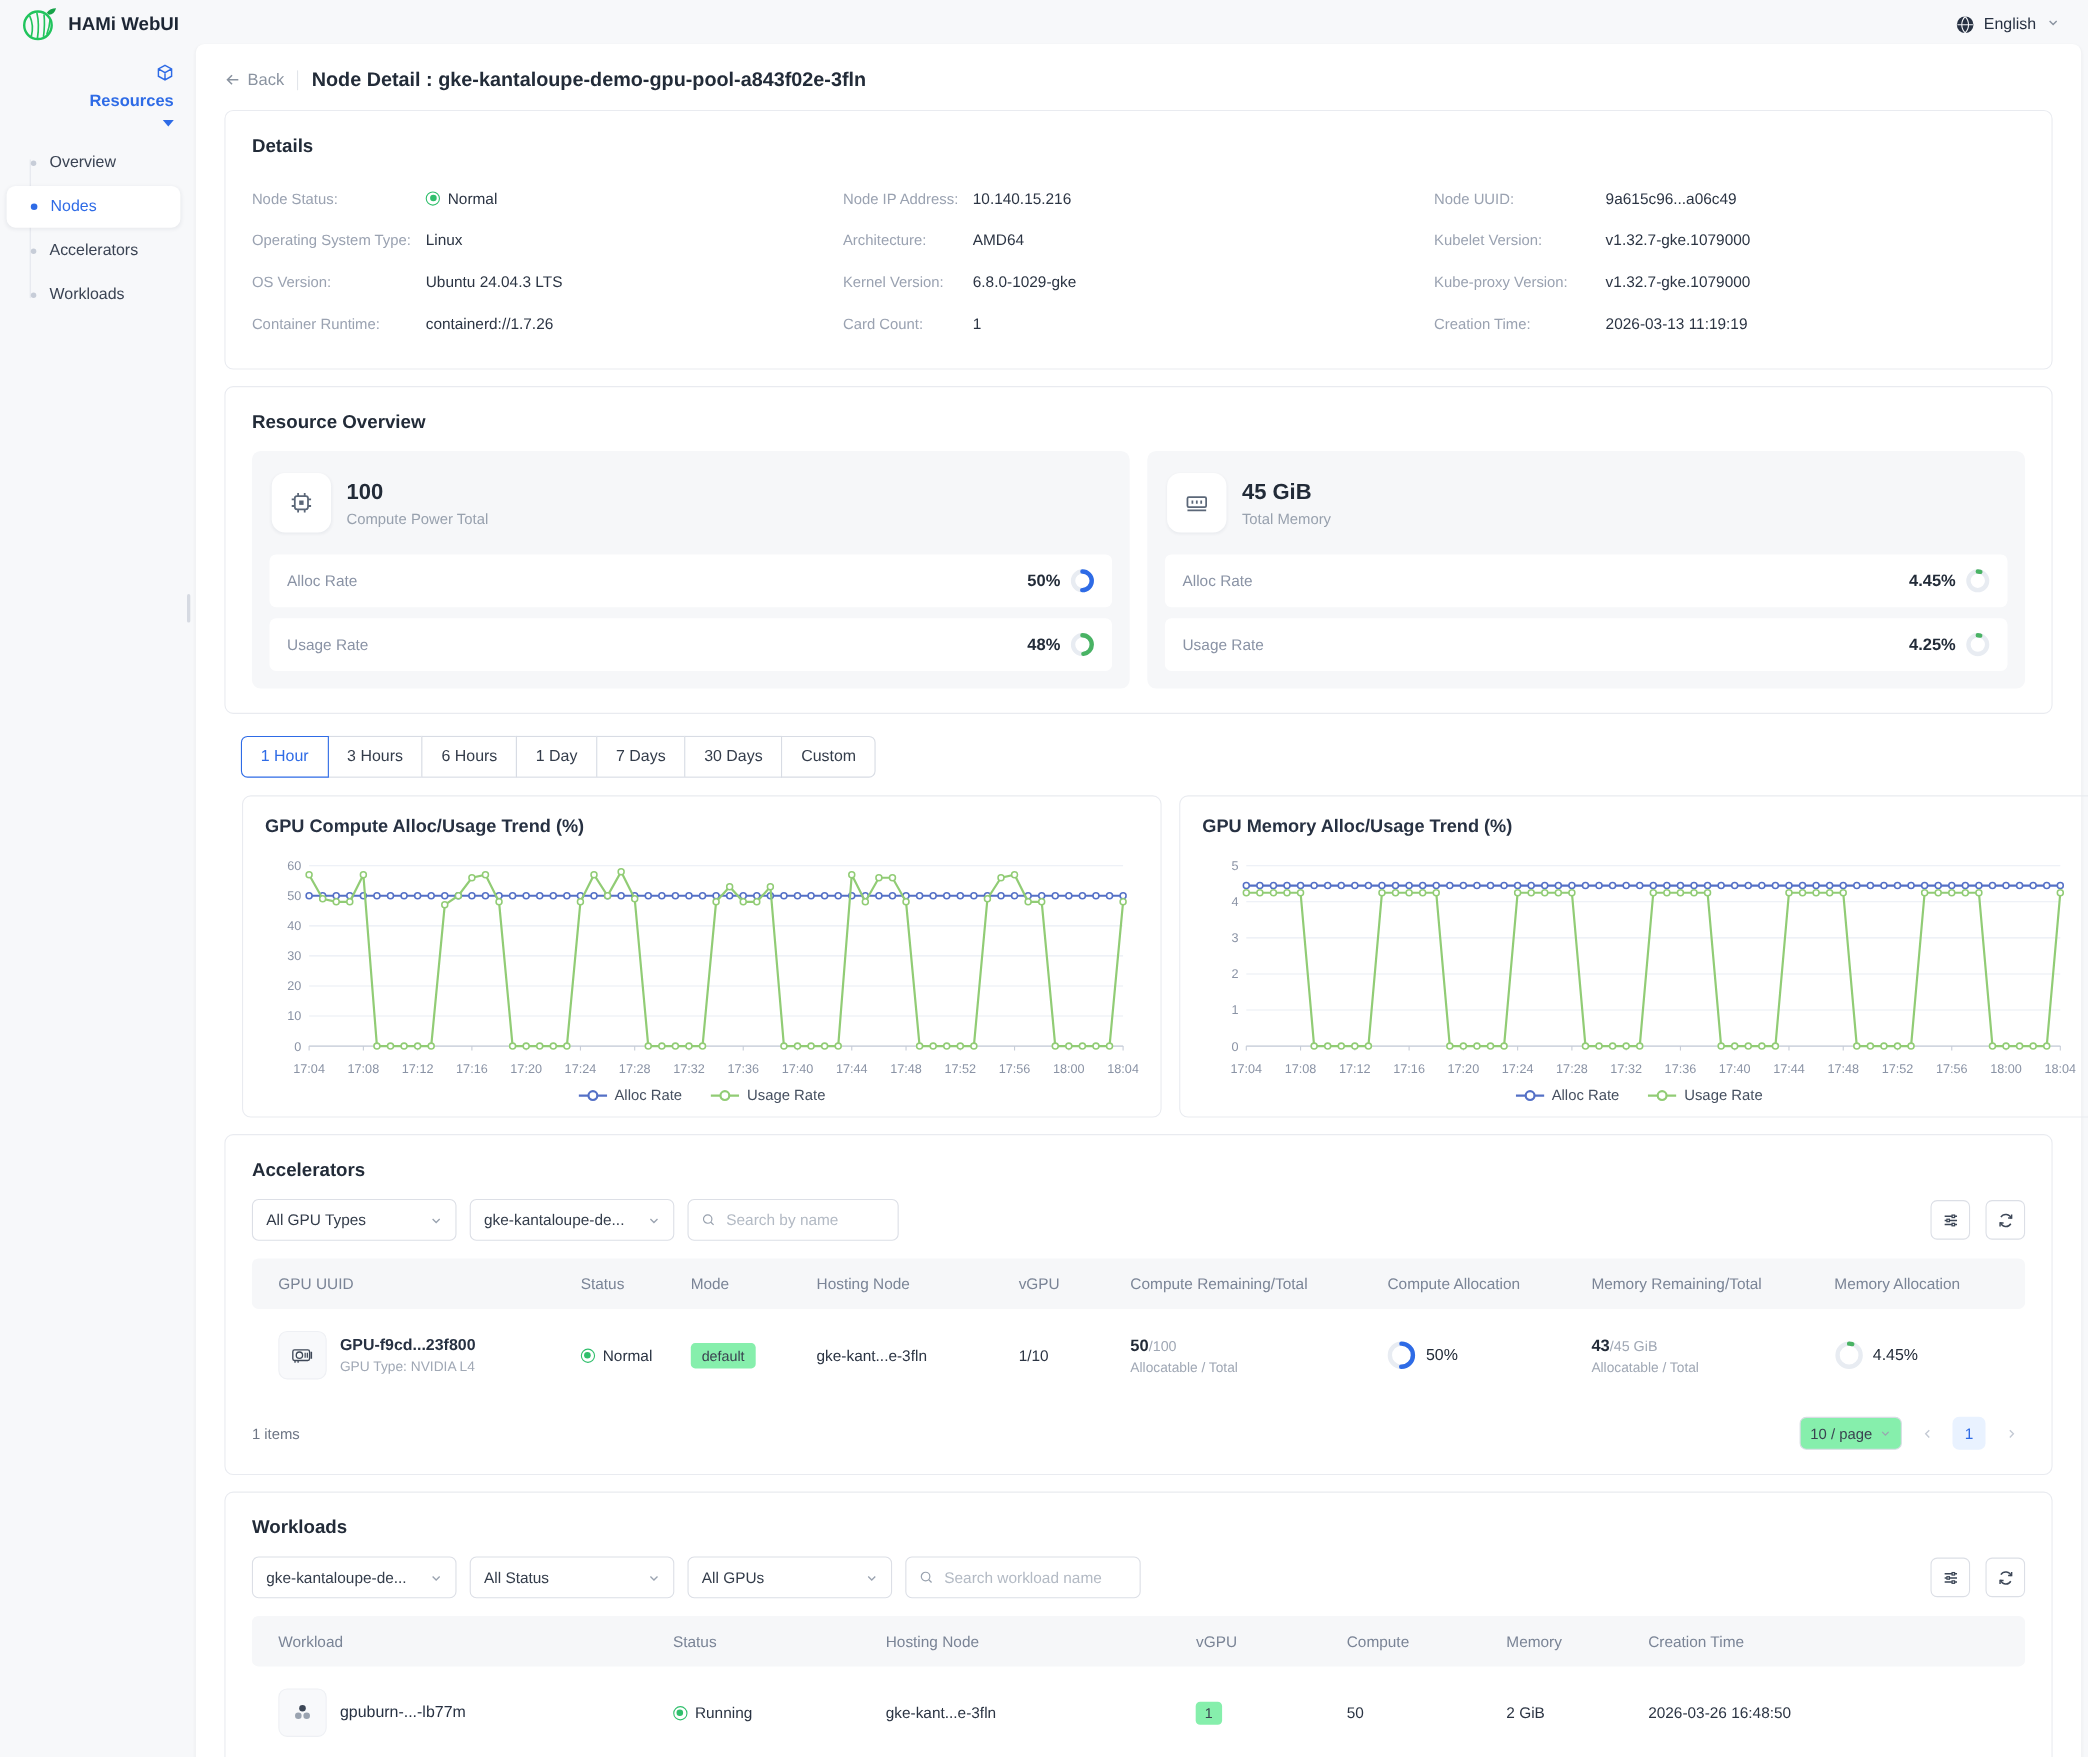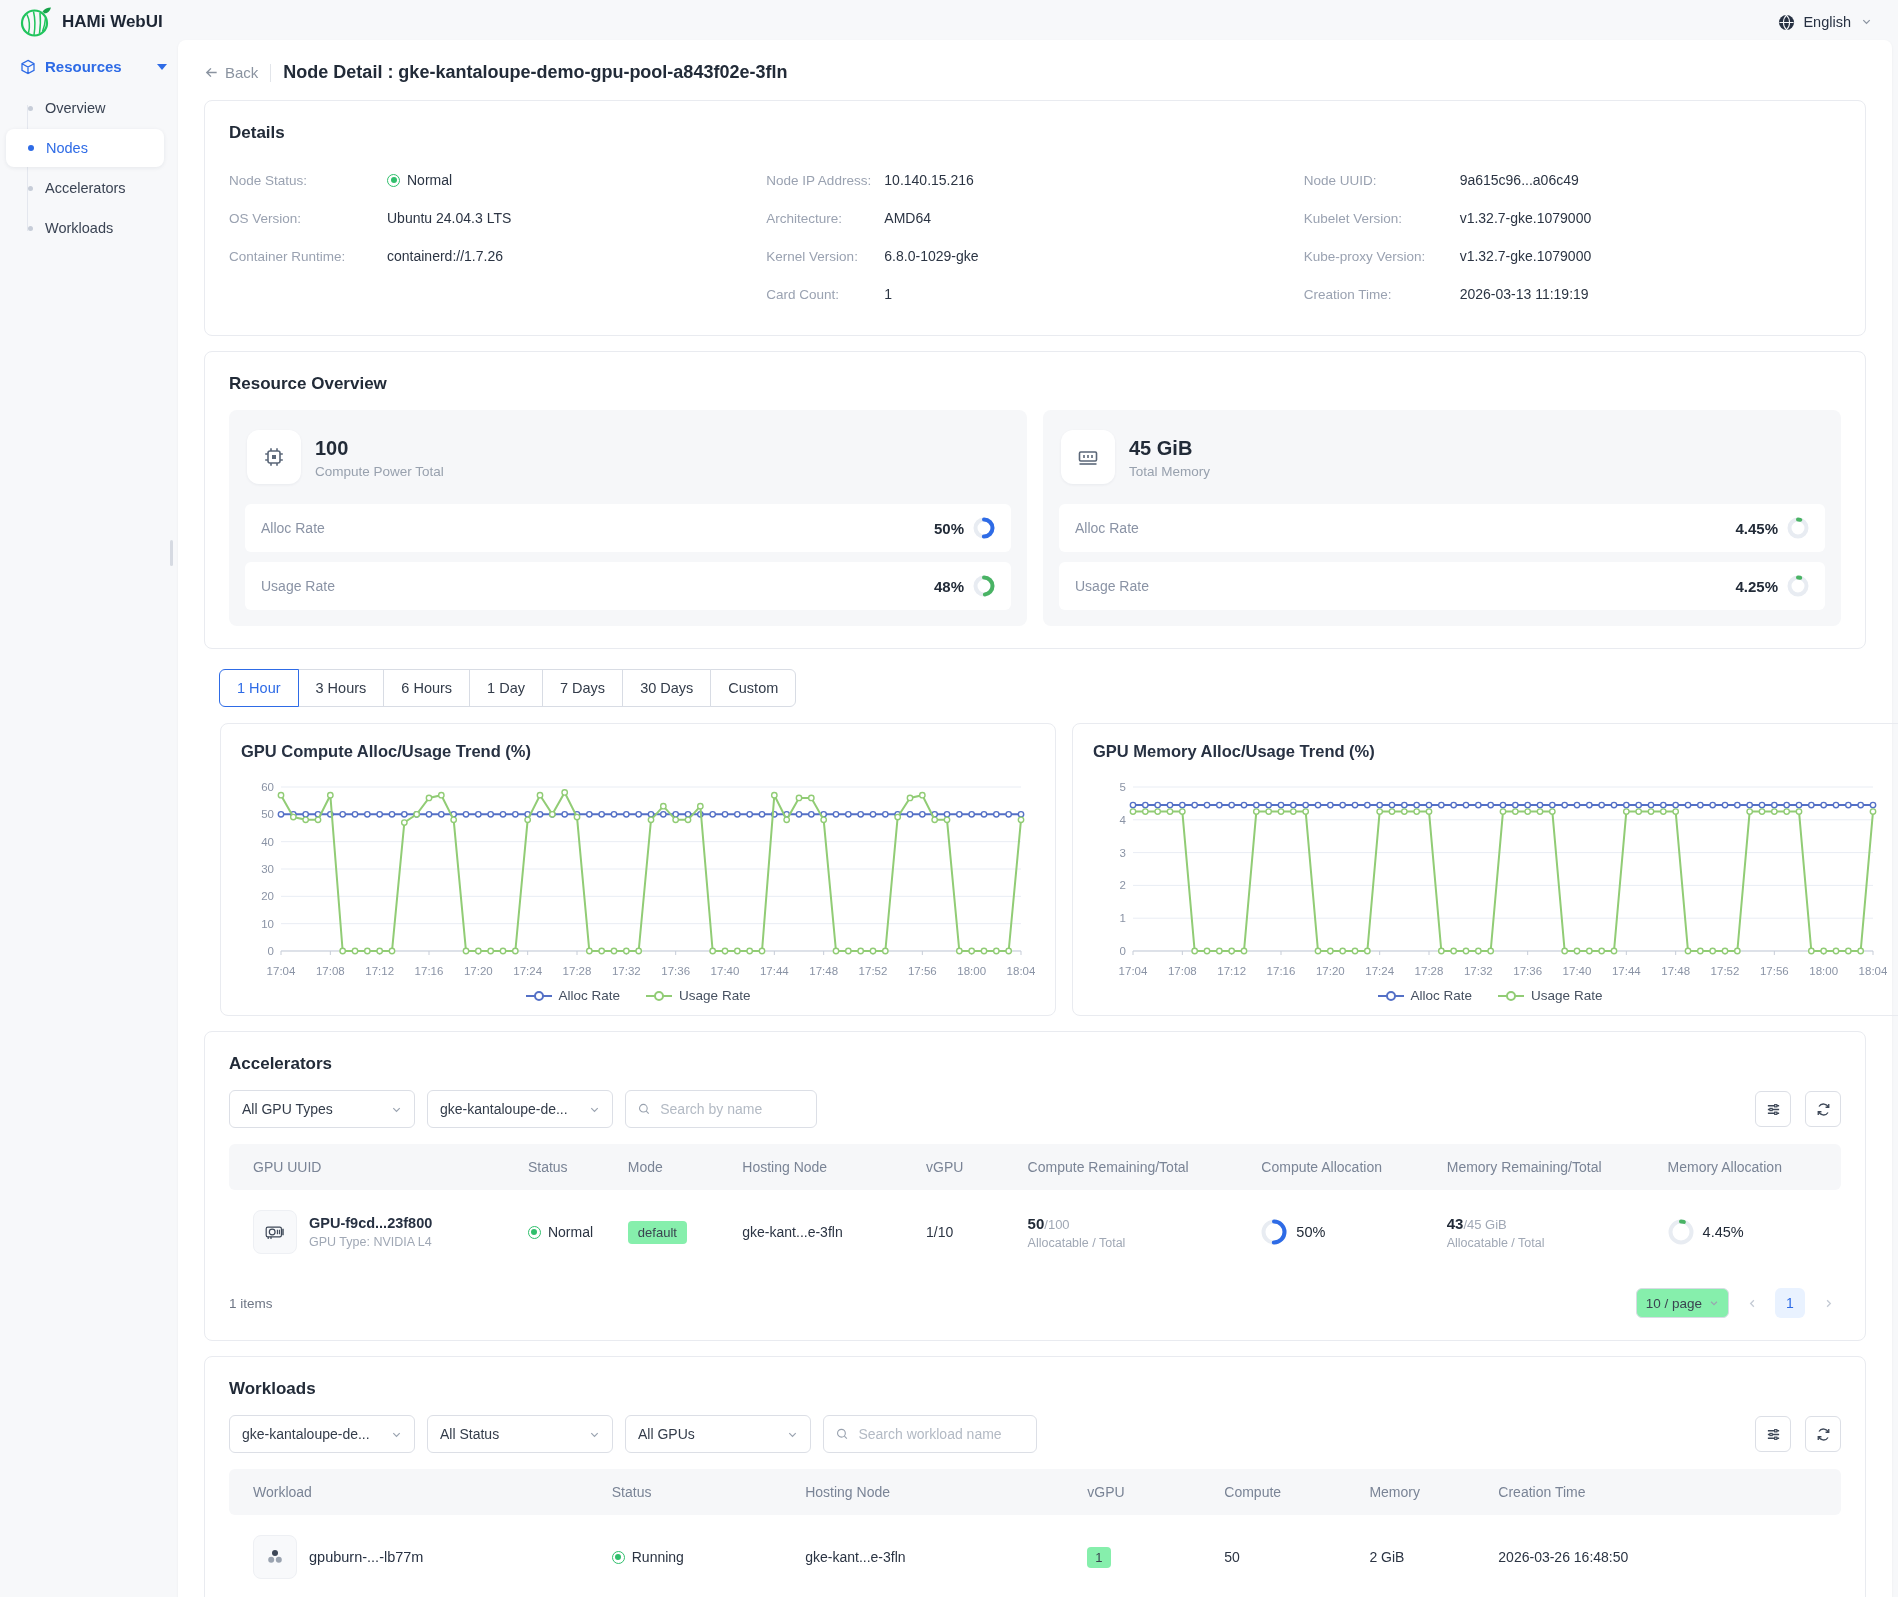--- a/index.html
+++ b/index.html
@@ -6,21 +6,21 @@
     font-family:"Liberation Sans","DejaVu Sans",sans-serif;color:#2b3443;font-size:14px;}
   *{box-sizing:border-box;}
   
   .topbar{height:44px;display:flex;align-items:center;justify-content:space-between;padding:0 26px 0 18px;}
   .brand{display:flex;align-items:center;gap:10px;}
   .brand-title{font-size:17px;font-weight:700;color:#1d2634;}
   .lang{display:flex;align-items:center;gap:8px;color:#273142;font-size:14.5px;cursor:pointer;}
   .lang .chev{margin-left:2px;}
   
   .sidebar{position:absolute;left:0;top:44px;width:172px;}
-  .side-section{display:flex;align-items:center;gap:9px;padding:14px 14px 12px 20px;color:#2e6be6;font-size:15px;font-weight:600;cursor:pointer;}
+  .side-section{display:flex;align-items:flex-end;gap:9px;padding:14px 14px 12px 20px;color:#2e6be6;font-size:15px;font-weight:600;cursor:pointer;flex-direction:column;}
   .caret-down{width:0;height:0;border-left:5px solid transparent;border-right:5px solid transparent;border-top:6px solid #2e6be6;margin-left:26px;}
   .side-list{position:relative;margin:2px 0 0 0;}
   .side-line{position:absolute;left:27px;top:16px;bottom:16px;width:1px;background:#e4e7ee;}
   .side-item{position:relative;display:flex;align-items:center;gap:12px;padding:11px 10px 11px 22px;color:#3a4353;font-size:14.5px;cursor:pointer;margin:2px 8px 2px 6px;border-radius:8px;}
   .side-item .dot{width:5px;height:5px;border-radius:50%;background:#c7cdd8;z-index:1;}
   .side-item.active{background:#fff;color:#2e6be6;box-shadow:0 1px 4px rgba(20,35,60,.08);}
   .side-item.active .dot{background:#2e6be6;width:6px;height:6px;}
   .resize-handle{position:absolute;left:170px;top:540px;width:3px;height:26px;border-radius:2px;background:#d6dae2;cursor:col-resize;}
   
   .main{position:absolute;left:178px;top:40px;width:1714px;background:#fff;border-radius:8px;
@@ -181,20 +181,24 @@
   <div class="box">
     <div class="box-title">Details</div>
     <div class="det-grid">
       <div class="det-col c1">
         <div class="f">
             <span class="lb">Node Status:</span>
           <span class="vl status-val">
               <span class="ring"></span>
               <span>Normal</span>
             </span>
+          </div>
+        <div class="f">
+            <span class="lb">Operating System Type:</span>
+            <span class="vl">Linux</span>
           </div>
         <div class="f">
             <span class="lb">OS Version:</span>
             <span class="vl">Ubuntu 24.04.3 LTS</span>
           </div>
         <div class="f">
             <span class="lb">Container Runtime:</span>
             <span class="vl">containerd://1.7.26</span>
           </div>
       </div>

